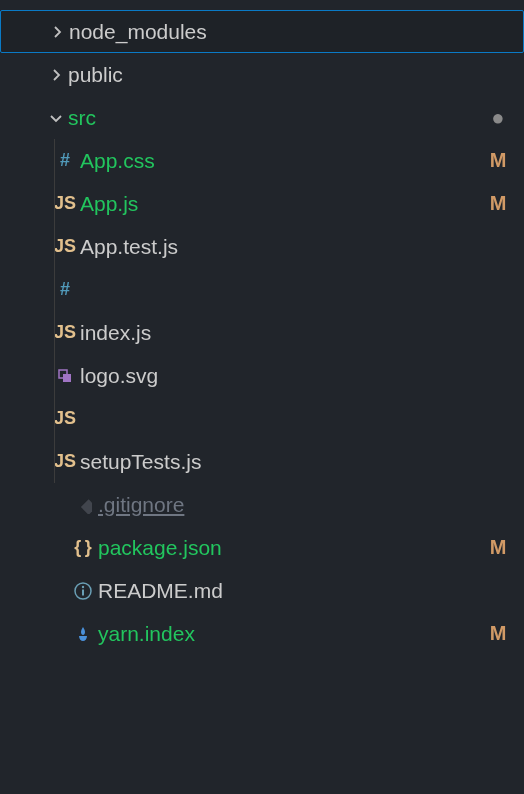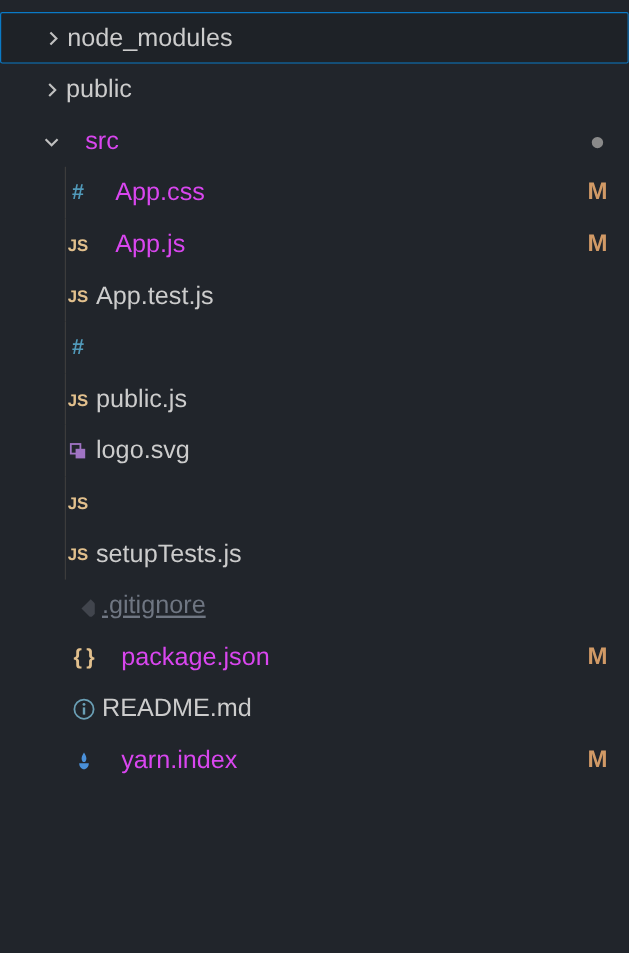--- a/index.html
+++ b/index.html
@@ -24,21 +24,21 @@
       cursor: pointer;
       padding-left: 10px;
       padding-right: 14px;
       user-select: none;
     }
     .tree-row.selected {
       background: rgba(0,0,0,0.08);
       border: 1px solid #0a7ac6;
       border-radius: 2px;
     }
-    .indent-0 { padding-left: 31px; }
+    .indent-0 { padding-left: 44px; }
     .indent-1-file { padding-left: 50px; position: relative; }
     .indent-1-file::before {
       content: "";
       position: absolute;
       left: 54px;
       top: 0;
       bottom: 0;
       width: 1px;
       background: #3c3c3c;
     }
@@ -73,24 +73,24 @@
       text-overflow: ellipsis;
     }
     .status {
       width: 24px;
       text-align: center;
       font-weight: 600;
       font-size: 20px;
     }
     .status.modified { color: #d19a66; }
     .status.dot { color: #8a8a8a; font-size: 22px; line-height: 10px; }
-    .label.modified { color: #d946ef; margin-left: 16px; }
+    .label.modified { color: #22c55e; }
     .label.dimmed { color: #6f7682; text-decoration: underline; }
     .icon-hash { color: #519aba; font-size: 18px; }
-    .icon-js { color: #e2c08d; font-size: 14px; }
+    .icon-js { color: #e2c08d; font-size: 18px; }
     .icon-svg-purple { color: #a074c4; }
     .icon-json { color: #e2c08d; font-size: 18px; }
     .icon-git-diamond { color: #5a5e66; }
     .icon-info { color: #5c7080; }
     .icon-yarn { color: #4a90d9; }
     svg { display: block; }
   </style>
 </head>
 <body>
 
@@ -140,21 +140,21 @@
     <span class="icon-slot-file icon-js">JS</span>
     <span class="label">App.test.js</span>
   </div>
 
   <div class="tree-row indent-1-file">
     <span class="icon-slot-file icon-hash">#</span>
   </div>
 
   <div class="tree-row indent-1-file">
     <span class="icon-slot-file icon-js">JS</span>
-    <span class="label">public.js</span>
+    <span class="label">index.js</span>
   </div>
 
   <div class="tree-row indent-1-file">
     <span class="icon-slot-file icon-svg-purple">
       <svg width="18" height="18" viewBox="0 0 18 18">
           <rect x="7" y="7" width="8" height="8" fill="#a074c4"></rect>
           <rect x="3" y="3" width="8" height="8" fill="none" stroke="#a074c4" stroke-width="1.5"></rect>
         </svg>
     </span>
     <span class="label">logo.svg</span>

